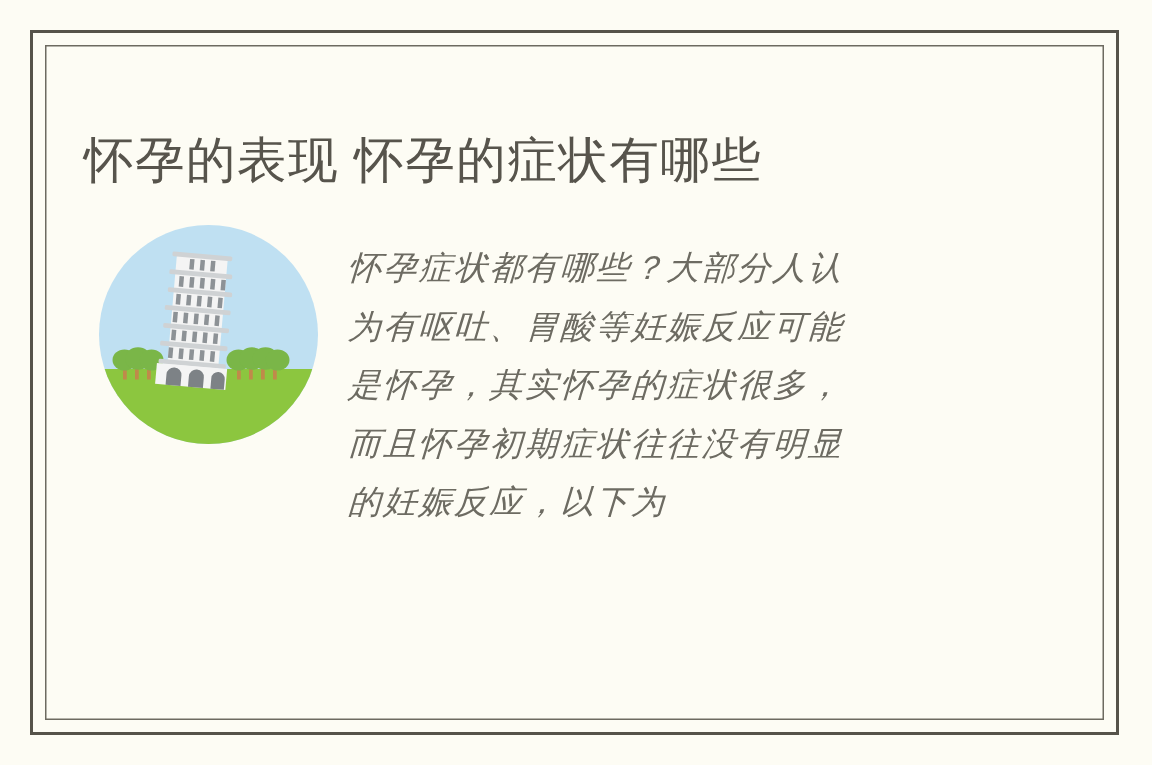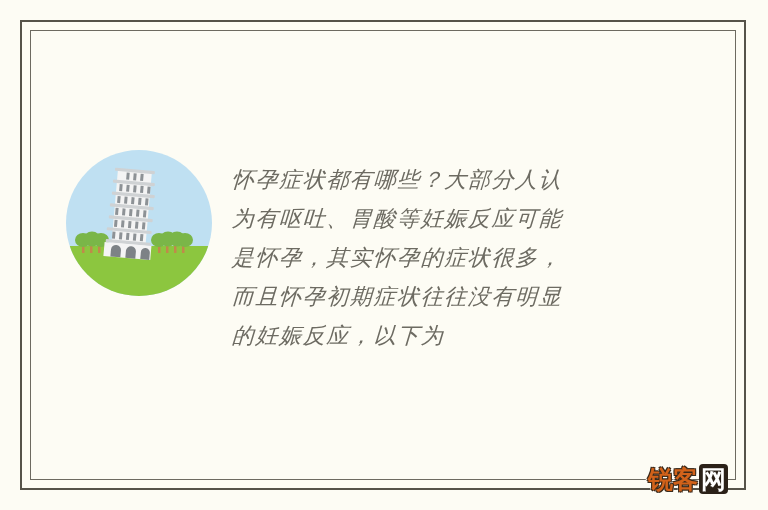--- a/index.html
+++ b/index.html
@@ -124,20 +124,21 @@
   }
 </style>
 </head>
 <body>
 
 <div id="article-card">
 
   <div class="frame-outer"></div>
   <div class="frame-inner"></div>
 
+  <h1 id="page-title">怀孕的表现 怀孕的症状有哪些</h1>
 
   <div class="illustration-wrap">
     <svg viewBox="0 0 146 146" xmlns="http://www.w3.org/2000/svg">
       <defs>
         <clipPath id="circleClip">
           <circle cx="73" cy="73" r="73"></circle>
         </clipPath>
       </defs>
       <g clip-path="url(#circleClip)">
 
@@ -235,18 +236,14 @@
   </div>
 
   <div id="article-body">
     <div class="body-line">怀孕症状都有哪些？大部分人认</div>
     <div class="body-line">为有呕吐、胃酸等妊娠反应可能</div>
     <div class="body-line">是怀孕，其实怀孕的症状很多，</div>
     <div class="body-line">而且怀孕初期症状往往没有明显</div>
     <div class="body-line">的妊娠反应，以下为</div>
   </div>
 
-  <div id="watermark">
-    <span class="wm-a">锐客</span>
-    <span class="wm-b">网</span>
-  </div>
 
 </div>
 
 </body></html>

